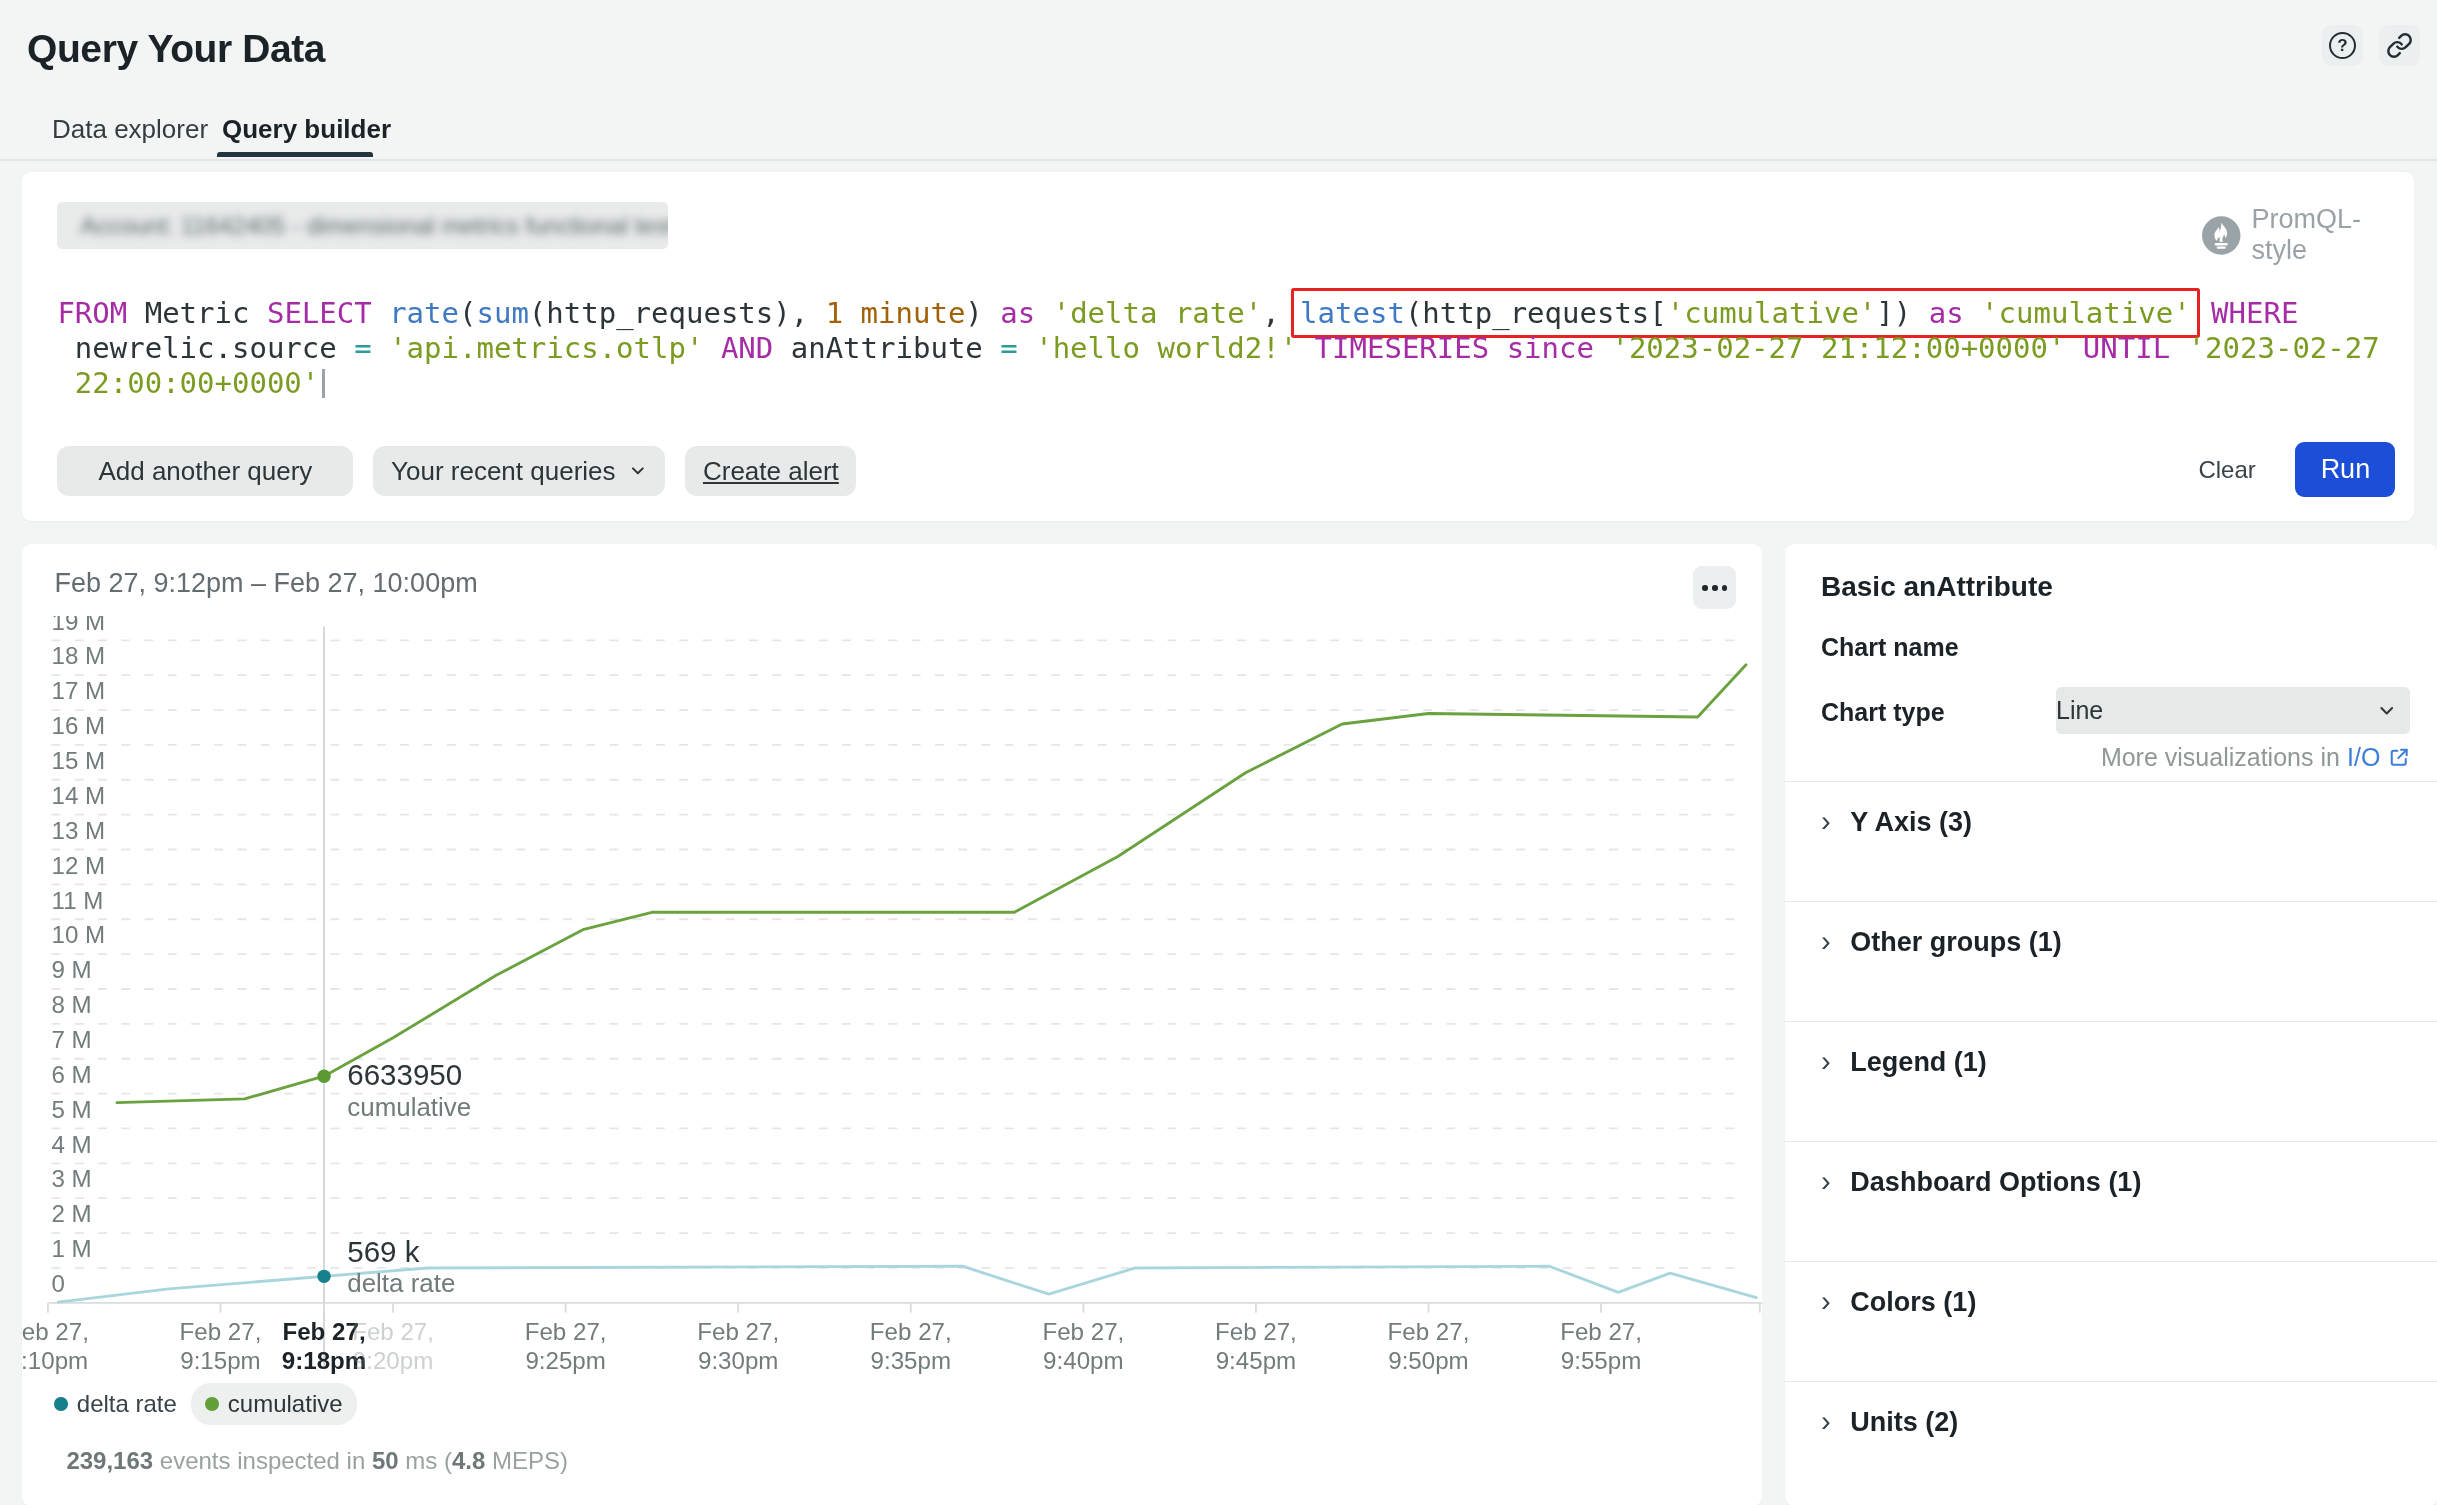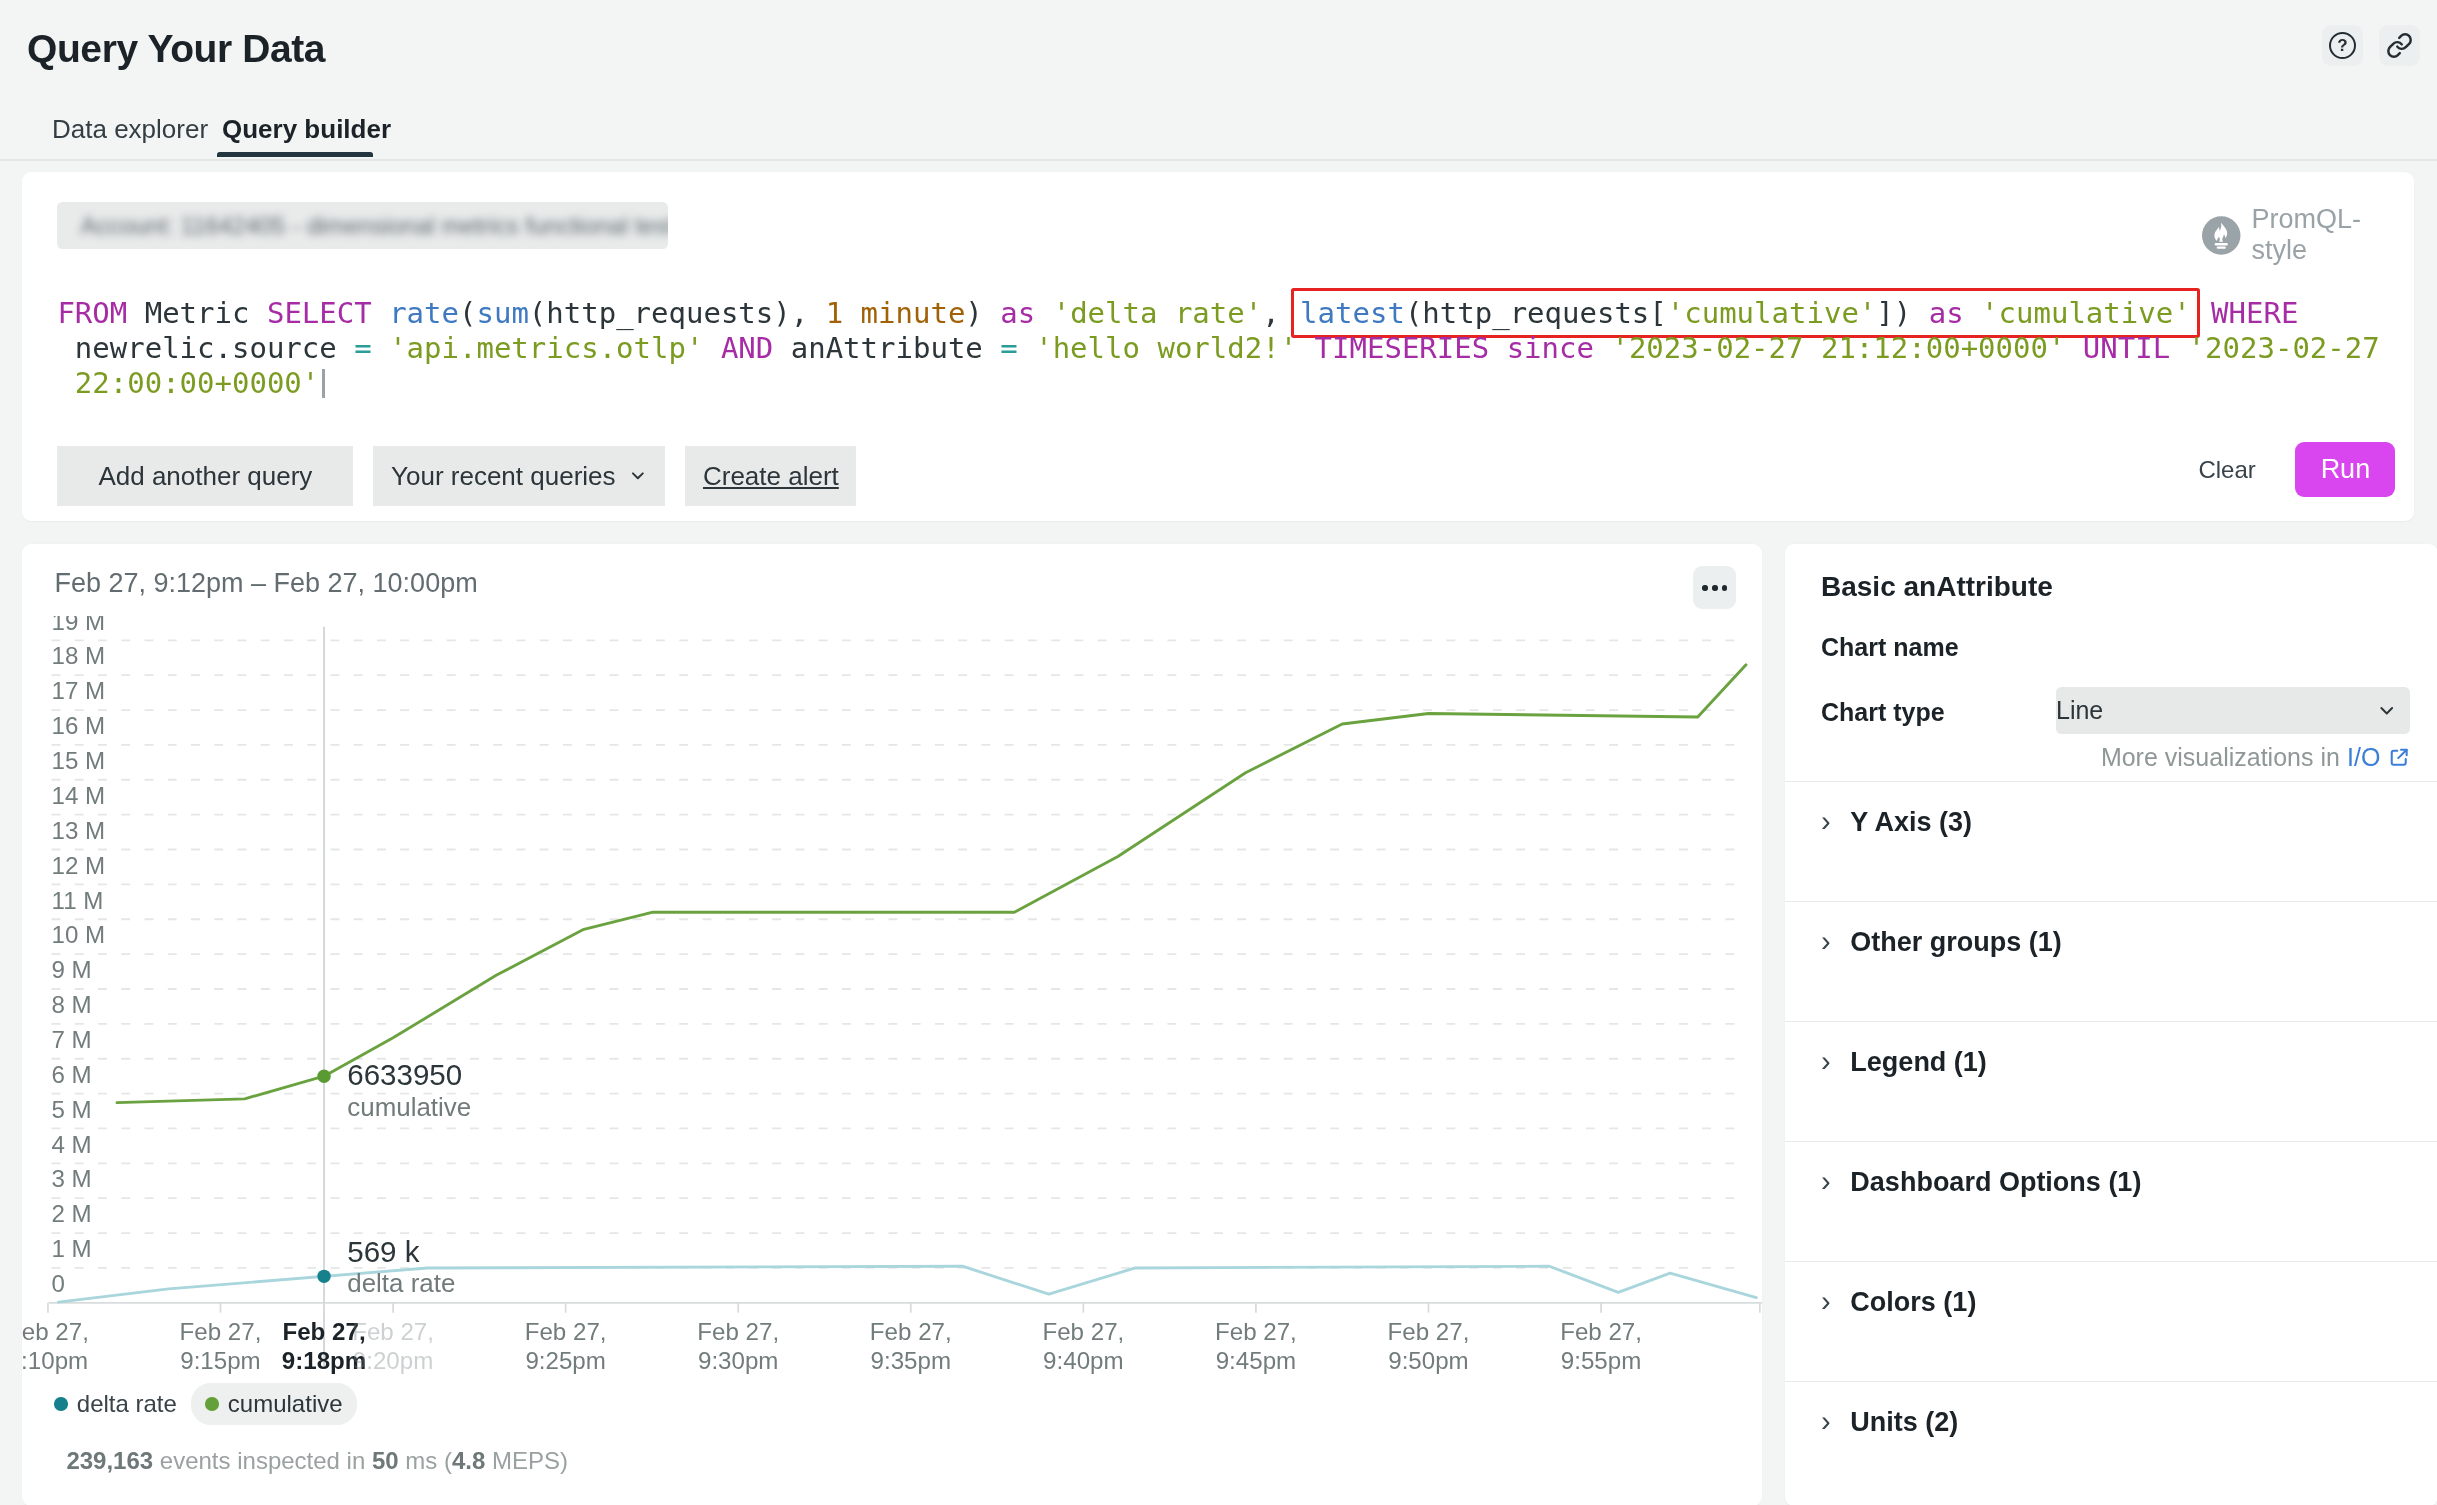--- a/index.html
+++ b/index.html
@@ -35,28 +35,28 @@
   #promql { left:2180px; top:32px; display:flex; align-items:center; gap:10.7px; cursor:pointer; }
   #promql .lbl { font-size:27px; color:#99a3a7; }
 
   #query-editor { left:35px; top:124px; font-family:"DejaVu Sans Mono", monospace;
                   font-size:29px; line-height:35px; white-space:pre; cursor:text; }
   .q-kw{color:#a62ca6} .q-fn{color:#3e79c2} .q-num{color:#a16207}
   .q-str{color:#7b9b21} .q-op{color:#2a9d98} .q-pl{color:#2c3539}
   .red-box { border:3.6px solid #e62320; border-radius:2.7px; padding:5.4px 6.3px; margin:-5.4px -6.3px; }
   .cursor { display:inline-block; width:2.7px; height:29px; background:#9aa2a5; vertical-align:-5.4px; margin-left:2.7px; }
 
-  .gbtn { position:absolute; top:274px; height:60px; background:#e8eaea; border-radius:0;
+  .gbtn { position:absolute; top:274px; height:50px; background:#e8eaea; border-radius:12px;
           display:flex; align-items:center; justify-content:center; gap:12.5px;
           font-size:26px; color:#2c3539; cursor:pointer; }
   #btn-add    { left:35px;  width:296px; }
   #btn-recent { left:351px; width:292px; }
   #btn-alert  { left:663px; width:171px;text-decoration:underline; }
   #btn-clear  { left:2176px; top:284px; font-size:24px; color:#39434a; cursor:pointer; }
-  #btn-run    { left:2273px; top:270px; width:100px; height:55px; background:#d946ef; border-radius:9px;
+  #btn-run    { left:2273px; top:270px; width:100px; height:55px; background:#1d4ed8; border-radius:9px;
                 color:#fff; font-size:27px; display:flex; align-items:center; justify-content:center; cursor:pointer; }
 
   
   #chart-card { left:22.4px; top:544px; width:1740px; height:962px; overflow:hidden; }
   #chart-title { left:32px; top:24px; font-size:27px; color:#636d71; }
   #ellipsis-btn { left:1671px; top:22.4px; width:43px; height:43px; border-radius:9px; background:#ecefef;
                   display:flex; align-items:center; justify-content:center; gap:4.5px; cursor:pointer; }
   #ellipsis-btn i { width:5.4px; height:5.4px; border-radius:50%; background:#20292e; }
   #plot { position:absolute; left:0; top:72px; }
   #plot text { font-family:"Liberation Sans", sans-serif; }

